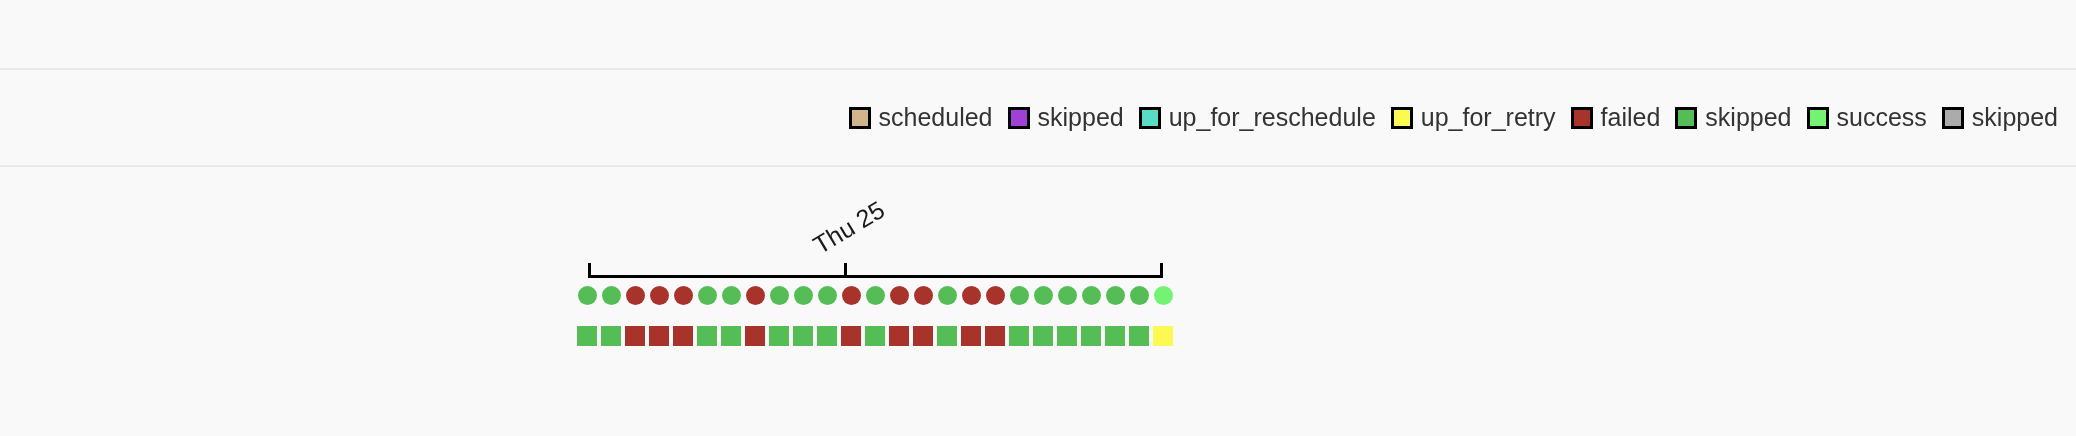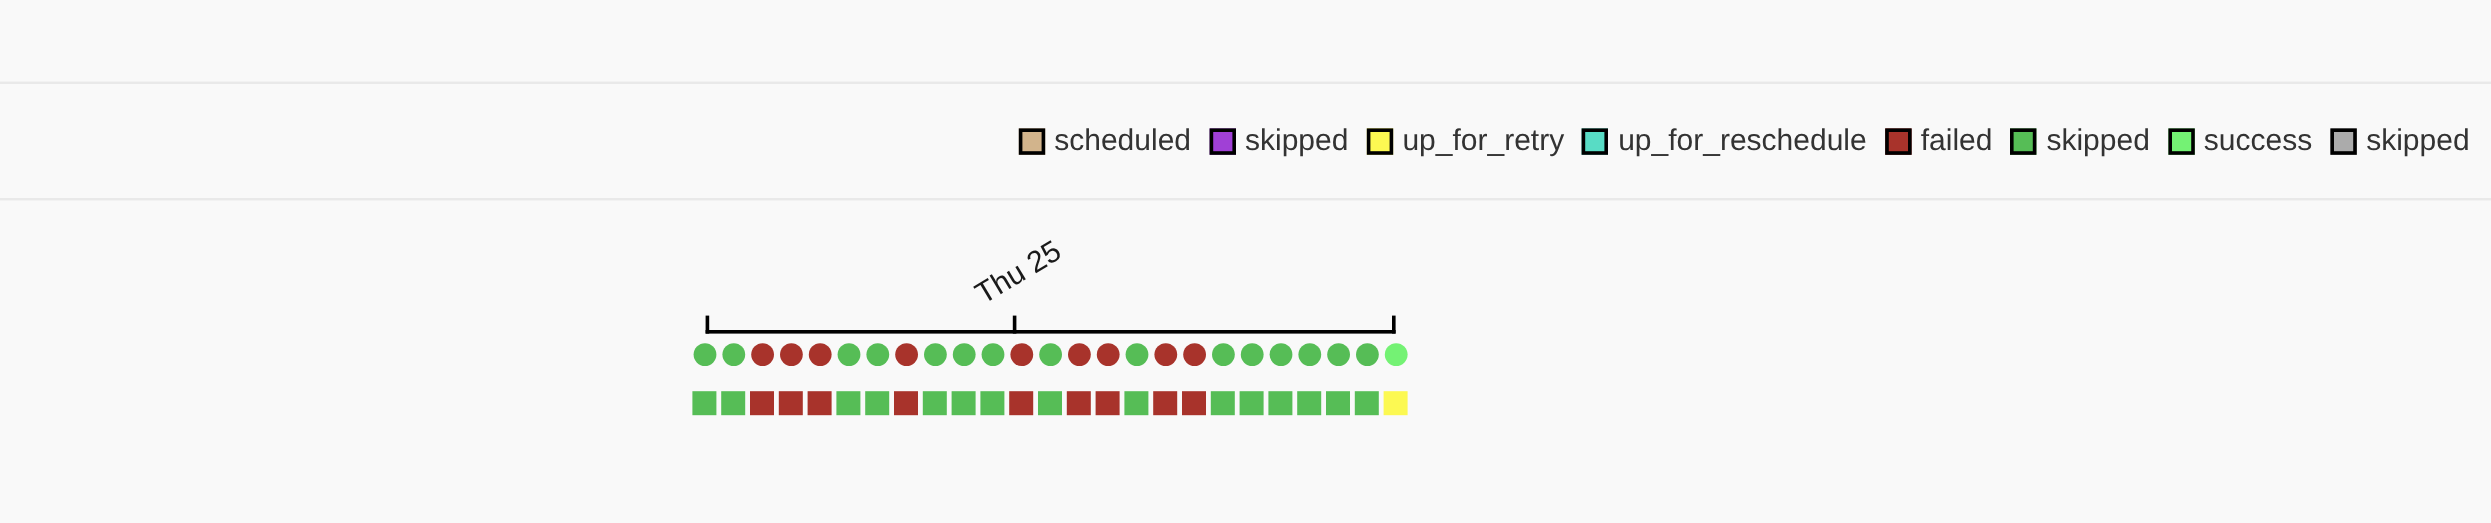--- a/index.html
+++ b/index.html
@@ -79,26 +79,26 @@
 <div class="legend-band">
     <span class="legend-item">
       <span class="swatch" style="background: rgb(210, 180, 140);"></span>
       <span class="legend-label">scheduled</span>
     </span>
     <span class="legend-item">
       <span class="swatch" style="background: rgb(160, 64, 214);"></span>
       <span class="legend-label">skipped</span>
     </span>
     <span class="legend-item">
+      <span class="swatch" style="background: rgb(88, 220, 197);"></span>
+      <span class="legend-label">up_for_reschedule</span>
+    </span>
+    <span class="legend-item">
       <span class="swatch" style="background: rgb(252, 249, 82);"></span>
       <span class="legend-label">up_for_retry</span>
-    </span>
-    <span class="legend-item">
-      <span class="swatch" style="background: rgb(88, 220, 197);"></span>
-      <span class="legend-label">up_for_reschedule</span>
     </span>
     <span class="legend-item">
       <span class="swatch" style="background: rgb(168, 51, 43);"></span>
       <span class="legend-label">failed</span>
     </span>
     <span class="legend-item">
       <span class="swatch" style="background: rgb(86, 189, 86);"></span>
       <span class="legend-label">skipped</span>
     </span>
     <span class="legend-item">

